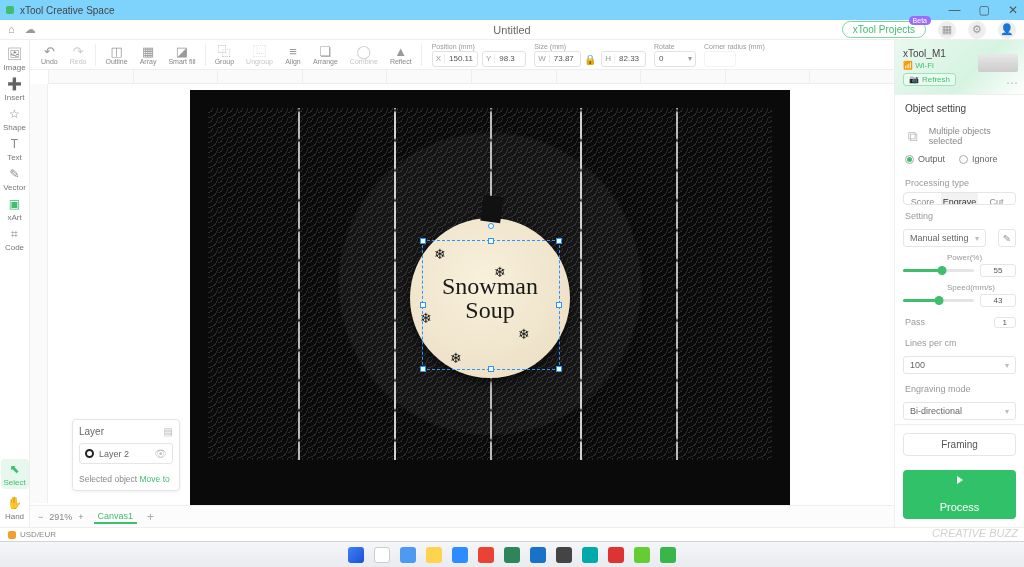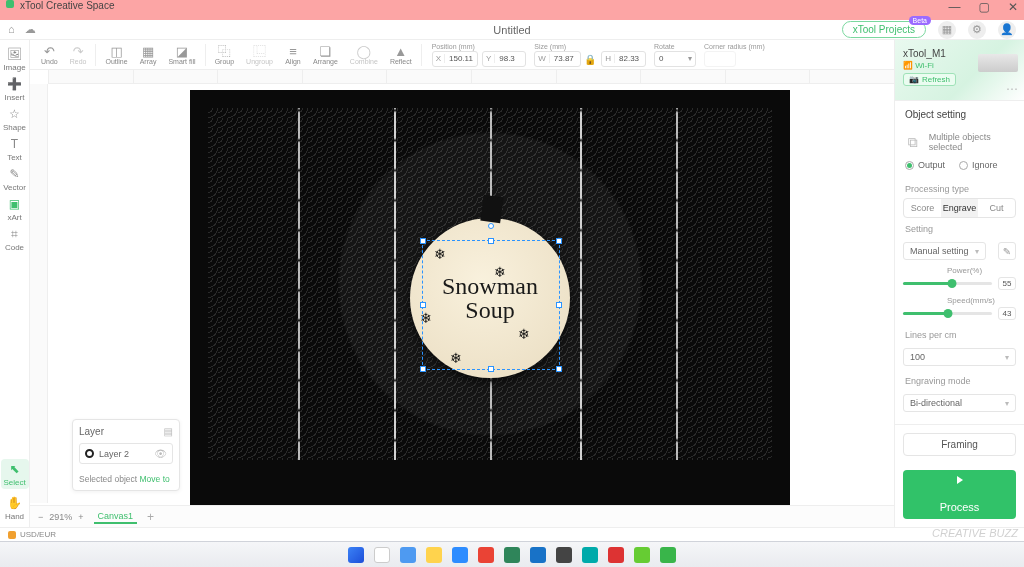--- a/index.html
+++ b/index.html
@@ -1,18 +1,18 @@
 <!DOCTYPE html>
 <html><head>
 <meta charset="utf-8">
 <style>
 * { box-sizing: border-box; margin: 0; padding: 0; font-family: -apple-system, BlinkMacSystemFont, "Segoe UI", Arial, sans-serif; }
 body { width: 1024px; height: 567px; overflow: hidden; background: #fff; font-size: 11px; color: #555; position: relative; }
 
-.titlebar { height: 20px; background: #fca5a5; display: flex; padding: 0 6px; font-size: 10px; color: #444; }
+.titlebar { height: 20px; background: #7dd3fc; display: flex; align-items: center; padding: 8px 6px; font-size: 10px; color: #444; }
 .titlebar .dot { width: 8px; height: 8px; background: #3fbf6e; border-radius: 2px; margin-right: 6px; }
 .titlebar .win-controls { margin-left: auto; display: flex; gap: 18px; color: #555; font-size: 12px; }
 .titlebar .win-controls span { cursor: pointer; }
 
 .headerrow { height: 20px; display: flex; align-items: center; border-bottom: 1px solid #eee; padding: 0 8px; position: relative; }
 .headerrow .left-icons { display: flex; gap: 10px; color: #999; font-size: 11px; }
 .headerrow .title { position: absolute; left: 50%; transform: translateX(-50%); color: #666; font-size: 11px; }
 .headerrow .right { margin-left: auto; display: flex; align-items: center; gap: 12px; }
 .projects-btn { border: 1px solid #7bd89f; border-radius: 12px; padding: 2px 10px; font-size: 10px; color: #3fbf6e; position: relative; background: #fff; }
 .projects-btn .badge { position: absolute; top: -6px; right: -6px; background: #9b6bff; color: #fff; font-size: 7px; padding: 1px 4px; border-radius: 6px; }
@@ -102,21 +102,21 @@
 .dd .chev{color:#bbb;font-size:8px;}
 .ddrow{display:flex;gap:12px;margin:4px 8px;align-items:center;}
 .ddrow .dd{flex:1;margin:0;}
 .ddrow .sq{width:18px;height:18px;border:1px solid #e5e5e5;border-radius:3px;display:flex;align-items:center;justify-content:center;color:#999;font-size:10px;}
 .slider{margin:2px 8px 4px;}
 .slider .lbl{font-size:8px;color:#999;padding-left:44px;}
 .slider .row{display:flex;align-items:center;gap:6px;margin-top:2px;}
 .slider .track{flex:1;height:3px;background:#e5e5e5;border-radius:2px;position:relative;}
 .slider .track .fill{position:absolute;left:0;top:0;bottom:0;background:#3fbf6e;border-radius:2px;}
 .slider .track .knob{position:absolute;top:-3px;width:9px;height:9px;border-radius:50%;background:#3fbf6e;transform:translateX(-50%);}
-.slider .val{width:18px;border:1px solid #e5e5e5;border-radius:3px;text-align:center;font-size:8px;padding:1px 0;color:#555;}
+.slider .val{width:36px;border:1px solid #e5e5e5;border-radius:3px;text-align:center;font-size:8px;padding:1px 0;color:#555;}
 .framing{margin-top:auto;padding:8px;border-top:1px solid #eee;}
 .framing .fbtn{border:1px solid #e5e5e5;border-radius:4px;text-align:center;padding:5px 0;font-size:10px;color:#555;position:relative;}
 .framing .more{position:absolute;right:-2px;top:3px;transform:translateX(100%);color:#bbb;padding-left:6px;}
 .process{margin:6px 8px 8px;background:#31c269;color:#fff;border-radius:4px;text-align:center;padding:6px 0;font-size:11px;display:flex;align-items:center;justify-content:center;gap:17px;flex-direction:column;}
 .process .picon{width:0;height:0;border-left:6px solid #fff;border-top:4px solid transparent;border-bottom:4px solid transparent;}
 
 
 .statusbar{position:absolute;left:0;right:0;bottom:0;height:14px;background:#fff;border-top:1px solid #eee;display:flex;align-items:center;padding:0 8px;font-size:8px;color:#888;}
 .statusbar .cur{width:8px;height:8px;background:#f0a030;border-radius:2px;margin-right:4px;}
 
@@ -421,20 +421,24 @@
       <div class="lbl">Speed(mm/s)</div>
       <div class="row">
         <div class="track">
             <div class="fill" style="width:50%"></div>
             <div class="knob" style="left:50%"></div>
           </div>
         <div class="val">43</div>
       </div>
     </div>
 
+    <div class="subhdr" style="display:flex;justify-content:space-between;padding-right:8px">
+      <span>Pass</span>
+      <span class="val" style="border:1px solid #e5e5e5;border-radius:3px;padding:0 8px;font-size:8px;color:#555">1</span>
+    </div>
     <div class="subhdr">Lines per cm</div>
     <div class="dd">
         <span>100</span>
         <span class="chev">▾</span>
       </div>
     <div class="subhdr">Engraving mode</div>
     <div class="dd">
         <span>Bi-directional</span>
         <span class="chev">▾</span>
       </div>

